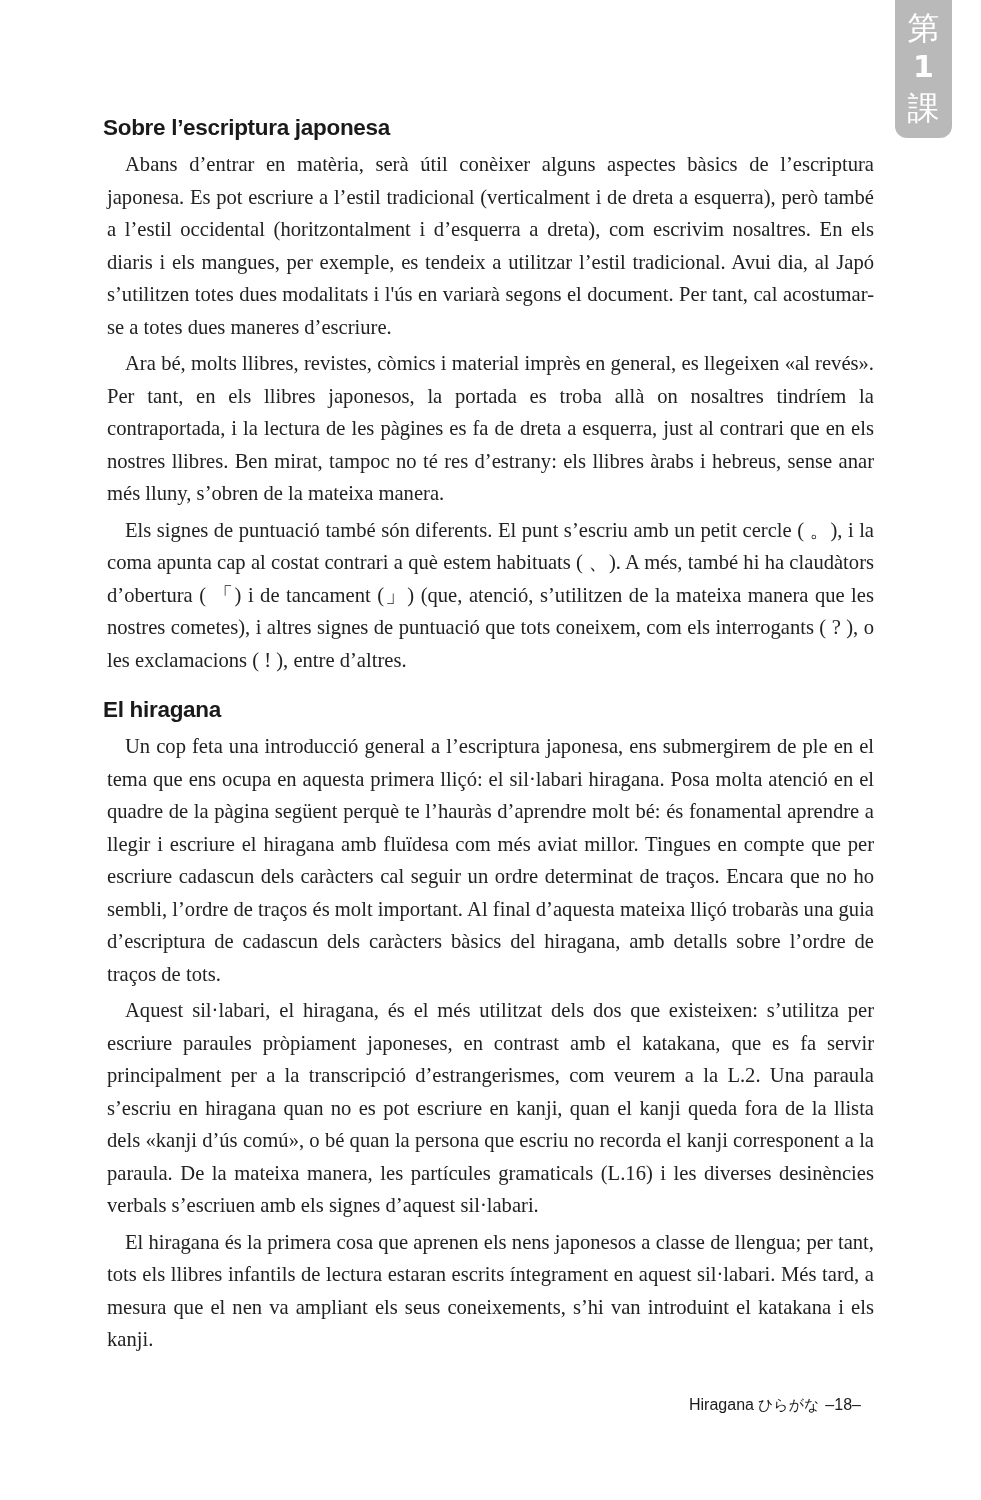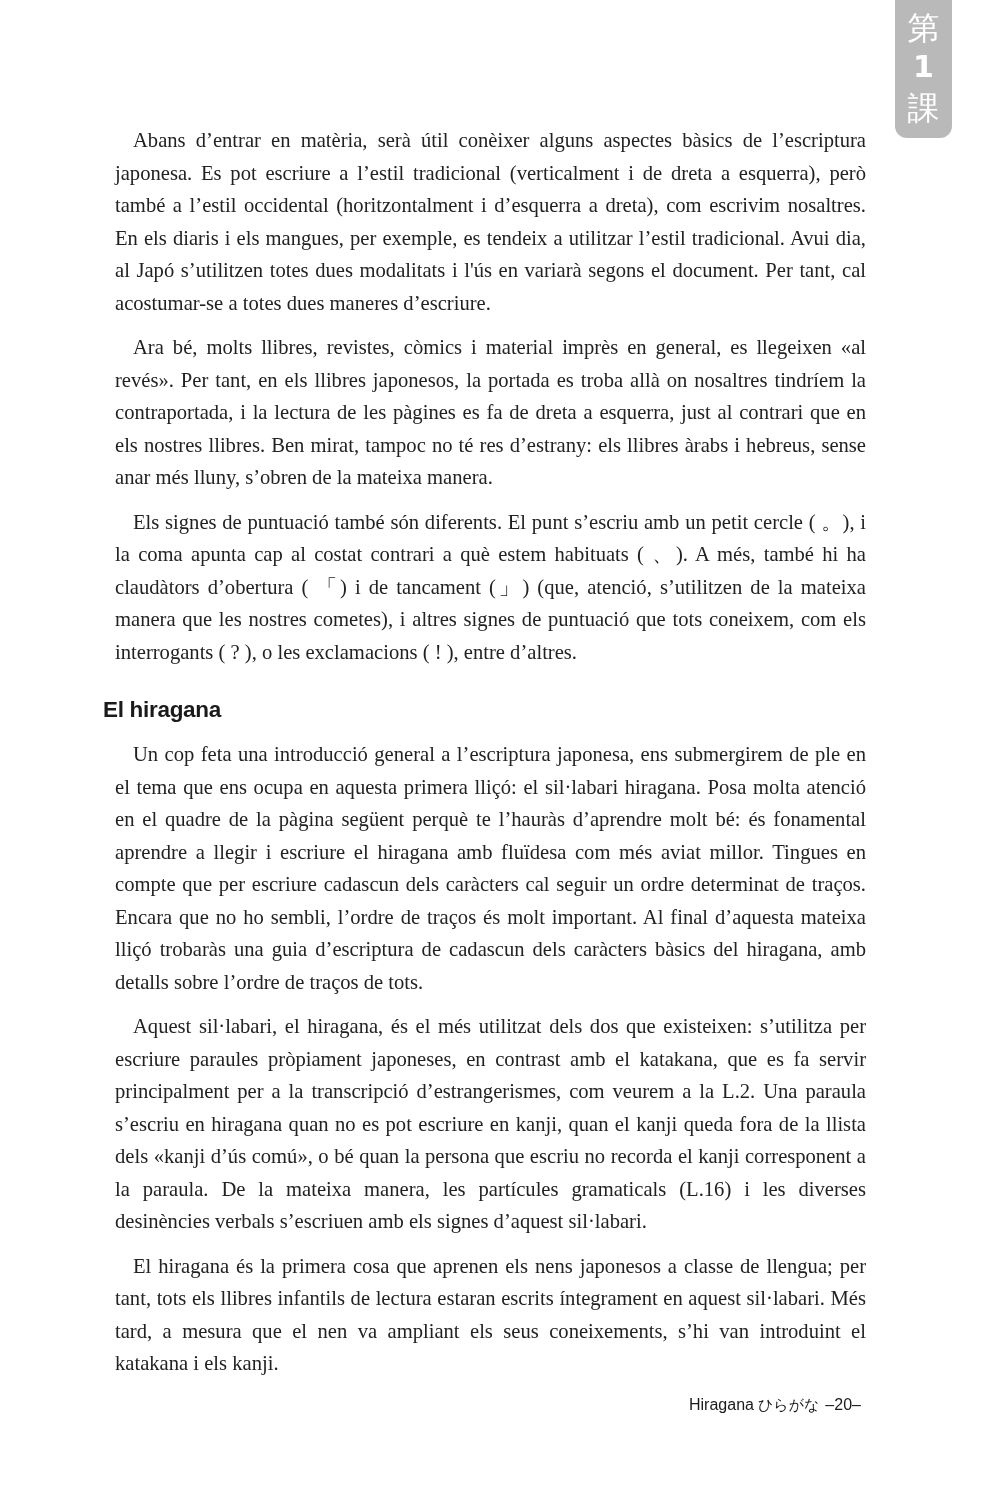--- a/index.html
+++ b/index.html
@@ -11,24 +11,24 @@
     padding-top: 12px; box-sizing: border-box; color: #ffffff;
   }
   .chapter-tab span { display: block; line-height: 1; text-align: center; }
   .tab-kanji { font-family: "DejaVu Sans", sans-serif; font-size: 32px; font-weight: 300; height: 38px; }
   .tab-num { font-family: "DejaVu Sans", sans-serif; font-size: 30px; font-weight: bold; height: 40px; padding-top: 2px; }
   .content { position: absolute; left: 103px; top: 112px; width: 775px; }
   h2 {
     font-family: "Liberation Sans", sans-serif; font-weight: bold; font-size: 22.5px;
     margin: 0; color: #1a1a1a; letter-spacing: -0.3px; line-height: 32px; height: 32px;
   }
-  h2.second { margin-top: 26px; }
+  h2.second { margin-top: 18px; }
   p {
     font-family: "Liberation Serif", serif; font-size: 20.6px; line-height: 32.5px;
-    color: #222222; margin: 12px; text-align: justify; text-indent: 18px;
+    color: #222222; margin: 4px; text-align: justify; text-indent: 18px;
     hyphens: manual;
   }
   .footer {
     position: absolute; left: 689px; top: 1396px;
     font-family: "Liberation Sans", sans-serif; font-size: 16px; color: #1a1a1a;
     white-space: nowrap;
   }
   .footer .kana { font-family: "DejaVu Sans", sans-serif; font-size: 15px; margin-left: 4px; font-weight: 300; text-align: center; }
   .footer .pnum { margin-left: 6px; }
 </style>
@@ -36,27 +36,28 @@
 <body>
 
 <div class="chapter-tab">
   <span class="tab-kanji">第</span>
   <span class="tab-num">1</span>
   <span class="tab-kanji">課</span>
 </div>
 
 <div class="content">
   <section>
+    <h2>Sobre l’escriptura japonesa</h2>
     <p>Abans d’entrar en matèria, serà útil conèixer alguns aspectes bàsics de l’escriptura japonesa. Es pot escriure a l’estil tradicional (verticalment i de dreta a esquerra), però també a l’estil occidental (horitzontalment i d’esquerra a dreta), com escrivim nosaltres. En els diaris i els mangues, per exemple, es tendeix a utilitzar l’estil tradicional. Avui dia, al Japó s’utilitzen totes dues modalitats i l'ús en variarà segons el document. Per tant, cal acostumar-se a totes dues maneres d’escriure.</p>
     <p>Ara bé, molts llibres, revistes, còmics i material imprès en general, es llegeixen «al revés». Per tant, en els llibres japonesos, la portada es troba allà on nosaltres tindríem la contraportada, i la lectura de les pàgines es fa de dreta a esquerra, just al contrari que en els nostres llibres. Ben mirat, tampoc no té res d’estrany: els llibres àrabs i hebreus, sense anar més lluny, s’obren de la mateixa manera.</p>
     <p>Els signes de puntuació també són diferents. El punt s’escriu amb un petit cercle ( 。), i la coma apunta cap al costat contrari a què estem habituats ( 、). A més, també hi ha claudàtors d’obertura ( 「) i de tancament (」) (que, atenció, s’utilitzen de la mateixa manera que les nostres cometes), i altres signes de puntuació que tots coneixem, com els interrogants ( ? ), o les exclamacions ( ! ), entre d’altres.</p>
   </section>
   <section>
     <h2 class="second">El hiragana</h2>
     <p>Un cop feta una introducció general a l’escriptura japonesa, ens submergirem de ple en el tema que ens ocupa en aquesta primera lliçó: el sil·labari hiragana. Posa molta atenció en el quadre de la pàgina següent perquè te l’hauràs d’aprendre molt bé: és fonamental aprendre a llegir i escriure el hiragana amb fluïdesa com més aviat millor. Tingues en compte que per escriure cadascun dels caràcters cal seguir un ordre deter­minat de traços. Encara que no ho sembli, l’ordre de traços és molt important. Al final d’aquesta mateixa lliçó trobaràs una guia d’escriptura de cadascun dels caràcters bàsics del hiragana, amb detalls sobre l’ordre de traços de tots.</p>
     <p>Aquest sil·labari, el hiragana, és el més utilitzat dels dos que existeixen: s’utilitza per escriure paraules pròpiament japoneses, en contrast amb el katakana, que es fa servir principalment per a la transcripció d’estrangerismes, com veurem a la L.2. Una paraula s’escriu en hiragana quan no es pot escriure en kanji, quan el kanji queda fora de la llista dels «kanji d’ús comú», o bé quan la persona que escriu no recorda el kanji corres­ponent a la paraula. De la mateixa manera, les partícules gramaticals (L.16) i les diverses desinències verbals s’escriuen amb els signes d’aquest sil·labari.</p>
     <p>El hiragana és la primera cosa que aprenen els nens japonesos a classe de llengua; per tant, tots els llibres infantils de lectura estaran escrits íntegrament en aquest sil·labari. Més tard, a mesura que el nen va ampliant els seus coneixements, s’hi van introduint el katakana i els kanji.</p>
   </section>
 </div>
 
 <div class="footer">
-  <span>Hiragana</span><span class="kana">ひらがな</span><span class="pnum">–20–</span>
+  <span>Hiragana</span><span class="kana">ひらがな</span><span class="pnum">–18–</span>
 </div>
 
 </body></html>

